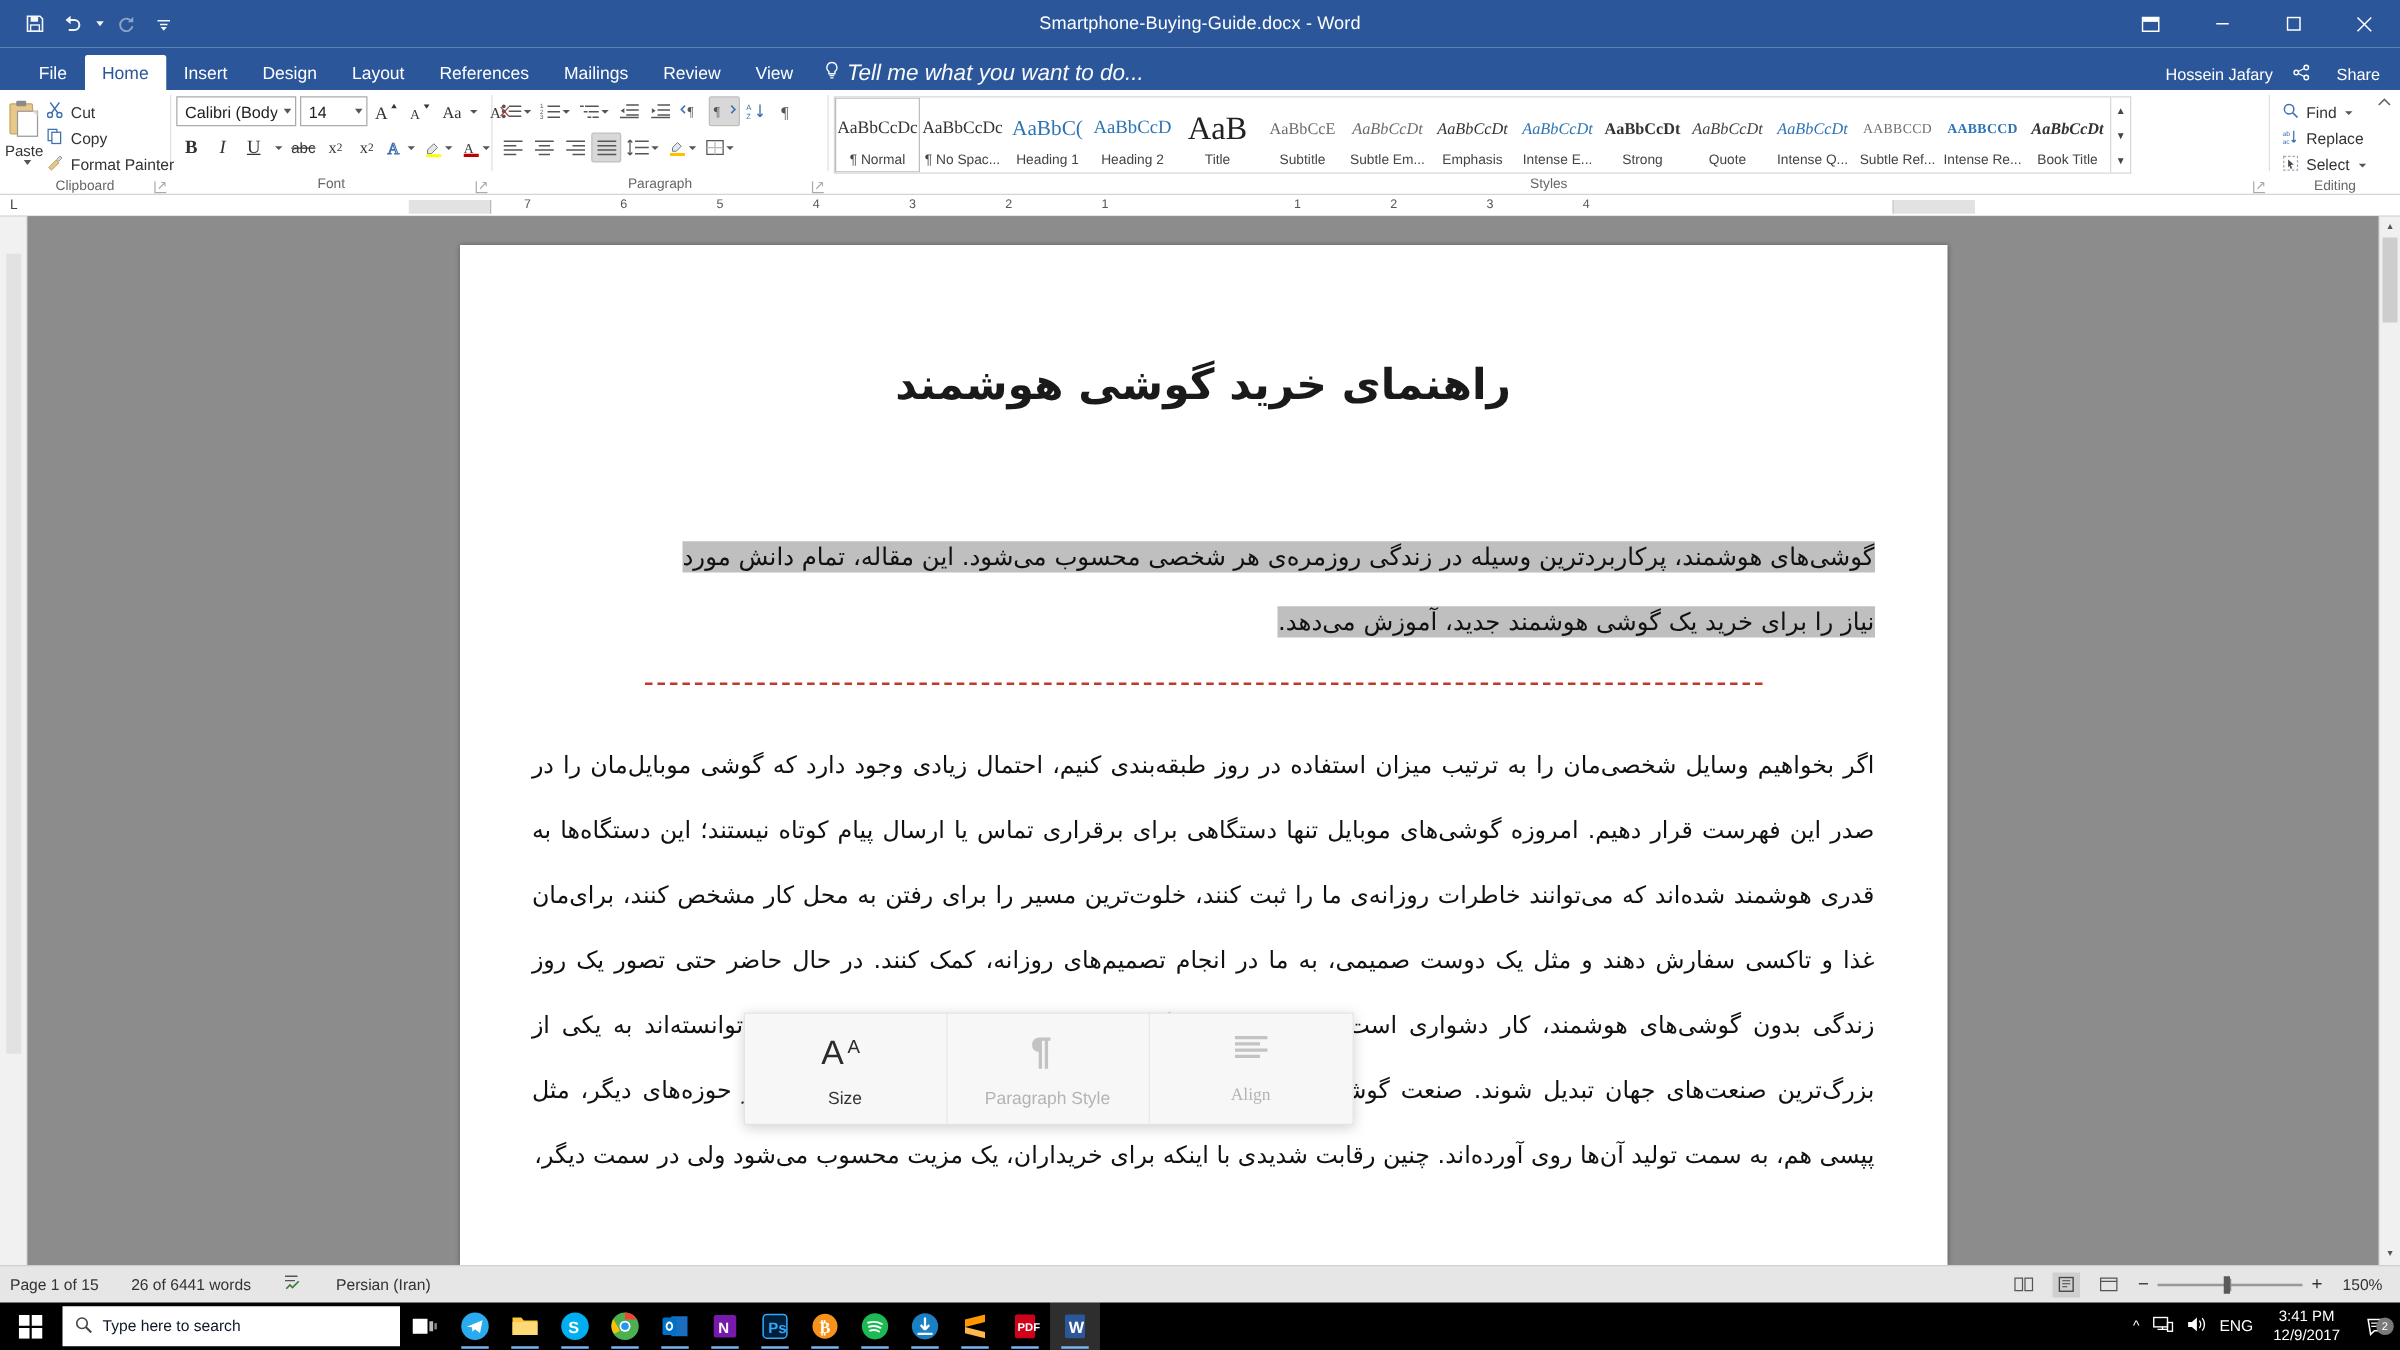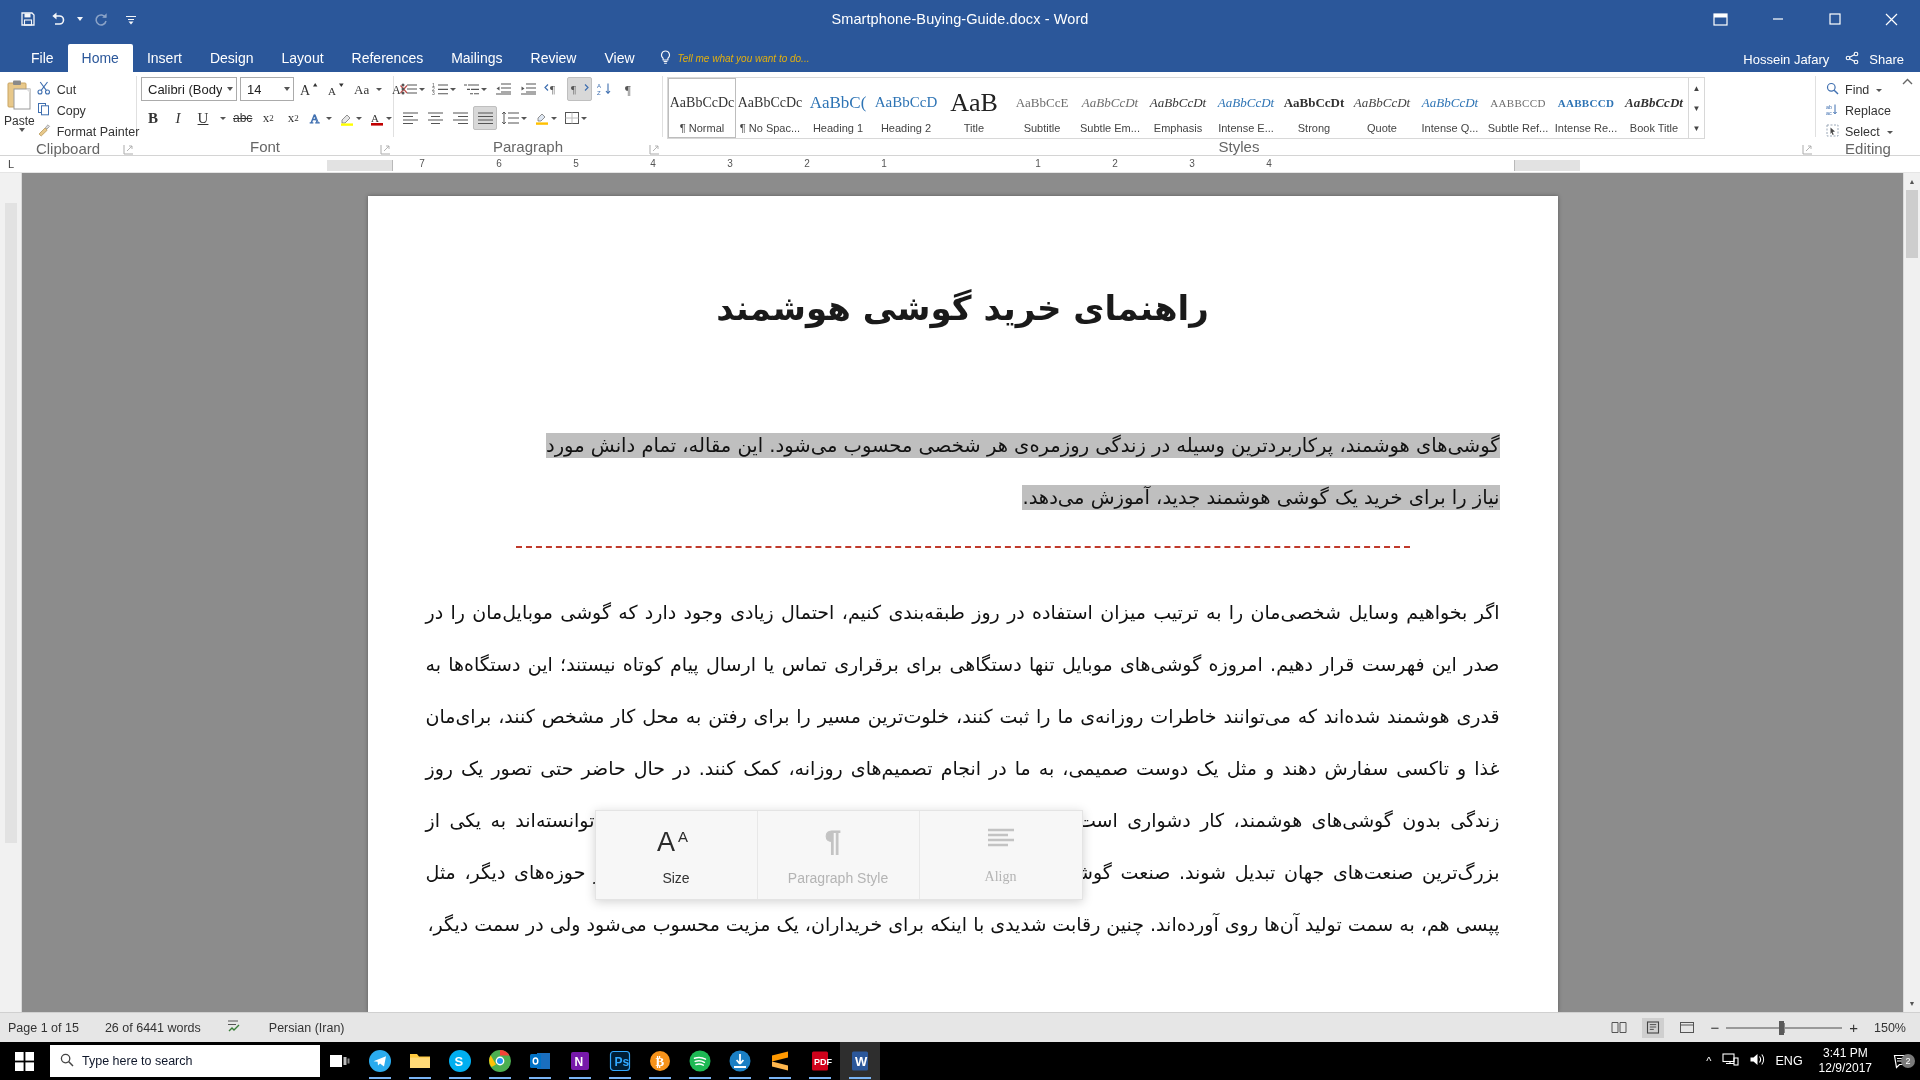--- a/index.html
+++ b/index.html
@@ -36,37 +36,37 @@
   .tabsrow{
     height:34px; background:#2b579a; display:flex; align-items:flex-end;
     padding-left:17px; position:relative;
   }
   .tab{
     height:28px; line-height:28px; padding:0 14px; color:#fff;
     font-size:14px; cursor:pointer; border-radius:2px 2px 0 0; white-space:nowrap;
   }
   .tab.active{ background:#fff; color:#2b579a;margin-top:13px; }
   .tellme{
-    display:flex; align-items:center; gap:6px; color:#eab308; font-size:10px;
+    display:flex; align-items:center; gap:6px; color:#ffffff; font-size:18px;
     height:28px; padding:0 10px; cursor:text; font-style:italic; opacity:.97;
   }
   .acct{
     margin-left:auto; display:flex; align-items:center; gap:16px;
     padding-right:16px; padding-bottom:4px; color:#fff; font-size:13px;
   }
-  .acct .share{ display:flex; align-items:center; gap:10px; cursor:pointer; }
+  .acct .share{ display:flex; align-items:center; gap:21px; cursor:pointer; }
   
   .ribbon{
     height:84px; background:#fff; border-bottom:1px solid #d4d4d4;
     display:flex; align-items:stretch; position:relative;
   }
   .grp{ display:flex; flex-direction:column; position:relative; padding:3px 4px 0 4px; }
   .grp-body{ flex:1; display:flex; align-items:flex-start; padding-top:2px; }
   .grp-label{
-    text-align:center; font-size:15px; color:#666; height:16px; line-height:16px;
+    text-align:center; font-size:11px; color:#666; height:16px; line-height:16px;
     position:relative;
   }
   .grp-sep{ width:1px; background:#e0e0e0; margin:4px 0 18px 0; }
   .dlg{
     position:absolute; right:2px; bottom:1px; width:11px; height:11px;
     cursor:pointer; opacity:.55;
   }
   
   .paste-btn{
     display:flex; flex-direction:column; align-items:center; width:54px;

